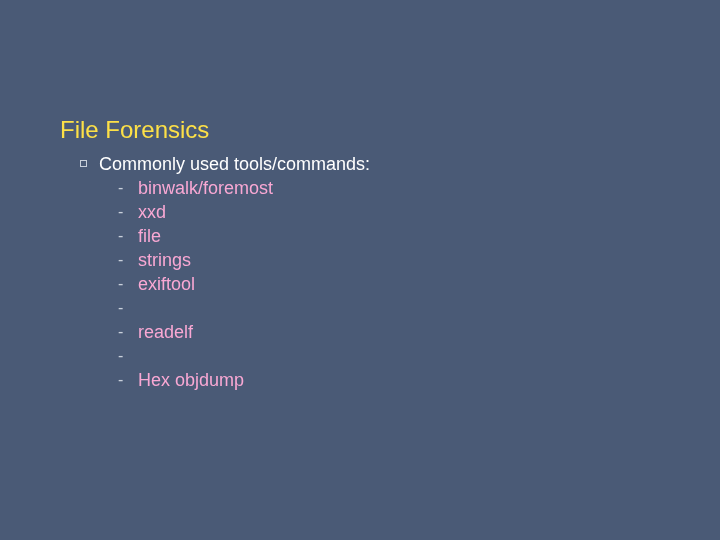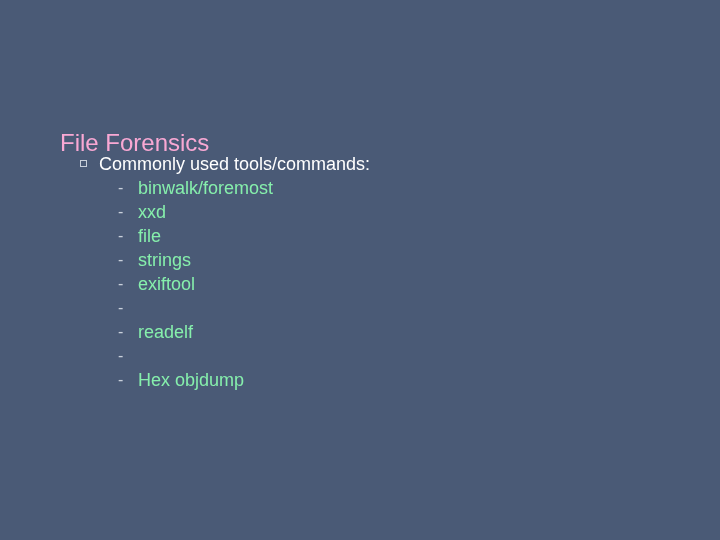--- a/index.html
+++ b/index.html
@@ -5,24 +5,24 @@
   * { margin: 0; padding: 0; box-sizing: border-box; }
   html, body { width: 720px; height: 540px; }
   body {
     background: #4a5a76;
     font-family: Arial, Helvetica, sans-serif;
     color: #ffffff;
     position: relative;
   }
   .title {
     position: absolute;
-    top: 129px;
+    top: 116px;
     left: 60px;
     font-size: 24px;
-    color: #f9a8d4;
+    color: #fde047;
     font-weight: 400;
   }
   .content {
     position: absolute;
     top: 152px;
     left: 80px;
   }
   .bullet-row {
     display: flex;
     align-items: flex-start;
@@ -50,21 +50,21 @@
   }
   .dash {
     font-size: 16px;
     color: #c9d0db;
     width: 20px;
     flex-shrink: 0;
     text-align: left;
   }
   .sub-text {
     font-size: 18px;
-    color: #86efac;
+    color: #f9a8d4;
   }
 </style>
 </head>
 <body>
 
 <div class="title">File Forensics</div>
 
 <div class="content">
   <div class="bullet-row">
     <div class="bullet-square"></div>

